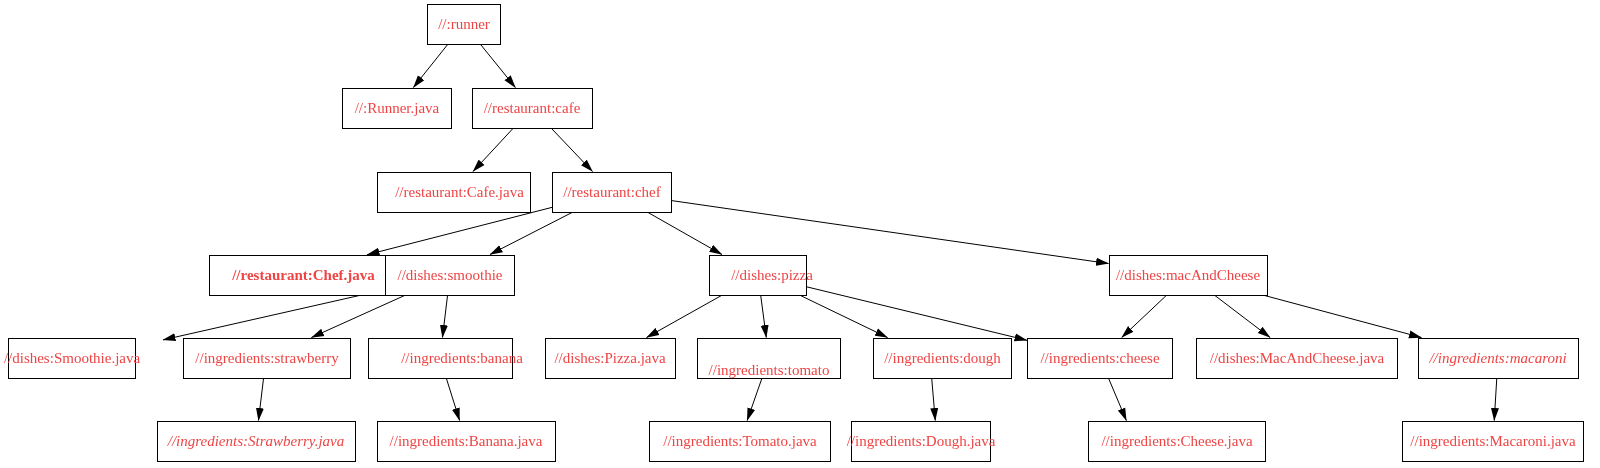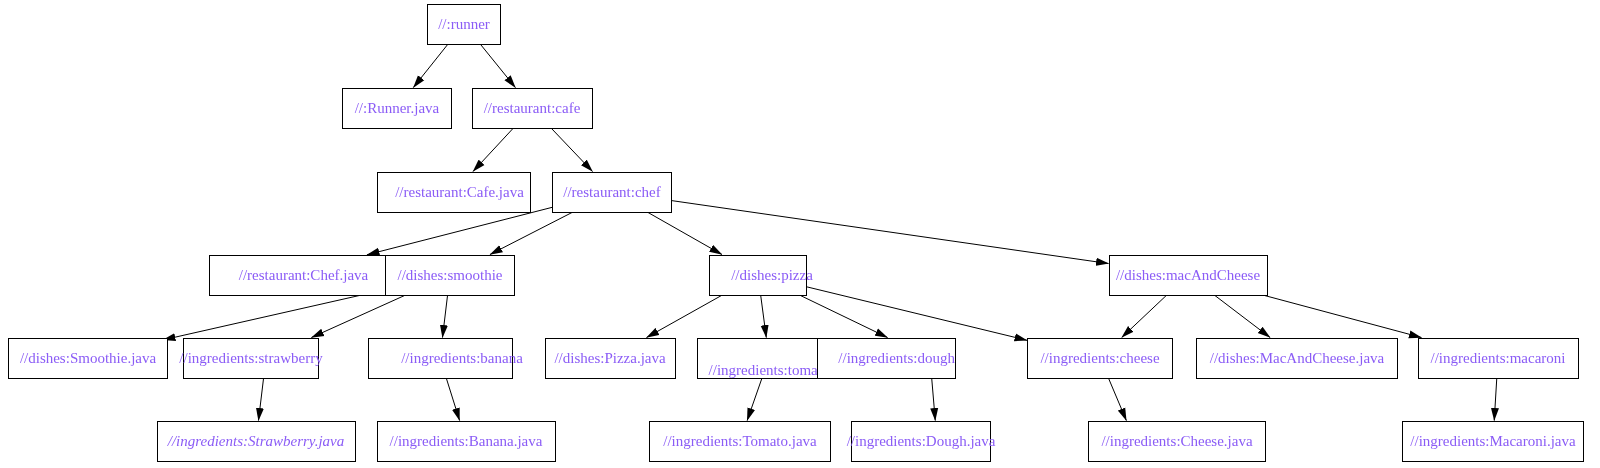--- a/index.html
+++ b/index.html
@@ -26,21 +26,21 @@
     position: absolute;
     box-sizing: border-box;
     border: 1px solid #000000;
     background: #ffffff;
     display: flex;
     align-items: center;
     justify-content: center;
   }
   .node-label {
     font-size: 15px;
-    color: #8b5cf6;
+    color: #ef4444;
     white-space: nowrap;
     line-height: 1;
   }
 </style>
 </head>
 <body>
 
 <div class="graph" id="graph">
   <svg class="edge-layer" id="edge-layer" width="1600" height="468" viewBox="0 0 1600 468" xmlns="http://www.w3.org/2000/svg">
     <defs>
@@ -84,57 +84,57 @@
       </div>
       <div class="node" style="left: 471.5px; top: 87.5px; width: 121px; height: 41px; border-color: rgb(0, 0, 0); background: rgb(255, 255, 255);">
         <span class="node-label">//restaurant:cafe</span>
       </div>
       <div class="node" style="left: 377px; top: 171.5px; width: 154px; height: 41px; border-color: rgb(0, 0, 0); background: rgb(255, 255, 255); padding-left: 11px;">
         <span class="node-label">//restaurant:Cafe.java</span>
       </div>
       <div class="node" style="left: 552px; top: 171.5px; width: 120px; height: 41px; border-color: rgb(0, 0, 0); background: rgb(255, 255, 255);">
         <span class="node-label">//restaurant:chef</span>
       </div>
-      <div class="node" style="left: 209px; top: 254.5px; width: 189px; height: 41px; border-color: rgb(0, 0, 0); background: rgb(255, 255, 255);">
+      <div class="node" style="left: 209px; top: 254.5px; width: 189px; height: 41px; border-color: rgb(0, 0, 0); background: rgb(255, 255, 255); font-weight: bold;">
         <span class="node-label">//restaurant:Chef.java</span>
       </div>
       <div class="node" style="left: 385px; top: 254.5px; width: 130px; height: 41px; border-color: rgb(0, 0, 0); background: rgb(255, 255, 255);">
         <span class="node-label">//dishes:smoothie</span>
       </div>
       <div class="node" style="left: 709px; top: 254.5px; width: 98px; height: 41px; border-color: rgb(0, 0, 0); background: rgb(255, 255, 255); padding-left: 28px;">
         <span class="node-label">//dishes:pizza</span>
       </div>
       <div class="node" style="left: 1108.5px; top: 254.5px; width: 159px; height: 41px; border-color: rgb(0, 0, 0); background: rgb(255, 255, 255);">
         <span class="node-label">//dishes:macAndCheese</span>
       </div>
-      <div class="node" style="left: 8px; top: 337.5px; width: 160px; height: 41px; border-color: rgb(0, 0, 0); background: rgb(255, 255, 255);">
+      <div class="node" style="left: 8px; top: 337.5px; width: 128px; height: 41px; border-color: rgb(0, 0, 0); background: rgb(255, 255, 255);">
         <span class="node-label">//dishes:Smoothie.java</span>
       </div>
-      <div class="node" style="left: 183px; top: 337.5px; width: 136px; height: 41px; border-color: rgb(0, 0, 0); background: rgb(255, 255, 255);">
+      <div class="node" style="left: 183px; top: 337.5px; width: 168px; height: 41px; border-color: rgb(0, 0, 0); background: rgb(255, 255, 255);">
         <span class="node-label">//ingredients:strawberry</span>
       </div>
       <div class="node" style="left: 367.5px; top: 337.5px; width: 145px; height: 41px; border-color: rgb(0, 0, 0); background: rgb(255, 255, 255); padding-left: 44px;">
         <span class="node-label">//ingredients:banana</span>
       </div>
       <div class="node" style="left: 544.5px; top: 337.5px; width: 131px; height: 41px; border-color: rgb(0, 0, 0); background: rgb(255, 255, 255);">
         <span class="node-label">//dishes:Pizza.java</span>
       </div>
       <div class="node" style="left: 697px; top: 337.5px; width: 144px; height: 41px; border-color: rgb(0, 0, 0); background: rgb(255, 255, 255); align-items: flex-end;">
         <span class="node-label">//ingredients:tomato</span>
       </div>
-      <div class="node" style="left: 817px; top: 337.5px; width: 139px; height: 41px; border-color: rgb(0, 0, 0); background: rgb(255, 255, 255); justify-content: flex-end;">
+      <div class="node" style="left: 873px; top: 337.5px; width: 139px; height: 41px; border-color: rgb(0, 0, 0); background: rgb(255, 255, 255);">
         <span class="node-label">//ingredients:dough</span>
       </div>
       <div class="node" style="left: 1027px; top: 337.5px; width: 146px; height: 41px; border-color: rgb(0, 0, 0); background: rgb(255, 255, 255);">
         <span class="node-label">//ingredients:cheese</span>
       </div>
       <div class="node" style="left: 1196px; top: 337.5px; width: 202px; height: 41px; border-color: rgb(0, 0, 0); background: rgb(255, 255, 255);">
         <span class="node-label">//dishes:MacAndCheese.java</span>
       </div>
-      <div class="node" style="left: 1417.5px; top: 337.5px; width: 161px; height: 41px; border-color: rgb(0, 0, 0); background: rgb(255, 255, 255);">
+      <div class="node" style="left: 1417.5px; top: 337.5px; width: 161px; height: 41px; border-color: rgb(0, 0, 0); background: rgb(255, 255, 255); font-style: italic;">
         <span class="node-label">//ingredients:macaroni</span>
       </div>
       <div class="node" style="left: 156.5px; top: 420.5px; width: 199px; height: 41px; border-color: rgb(0, 0, 0); background: rgb(255, 255, 255); font-style: italic;">
         <span class="node-label">//ingredients:Strawberry.java</span>
       </div>
       <div class="node" style="left: 376.5px; top: 420.5px; width: 179px; height: 41px; border-color: rgb(0, 0, 0); background: rgb(255, 255, 255);">
         <span class="node-label">//ingredients:Banana.java</span>
       </div>
       <div class="node" style="left: 649px; top: 420.5px; width: 182px; height: 41px; border-color: rgb(0, 0, 0); background: rgb(255, 255, 255);">
         <span class="node-label">//ingredients:Tomato.java</span>

